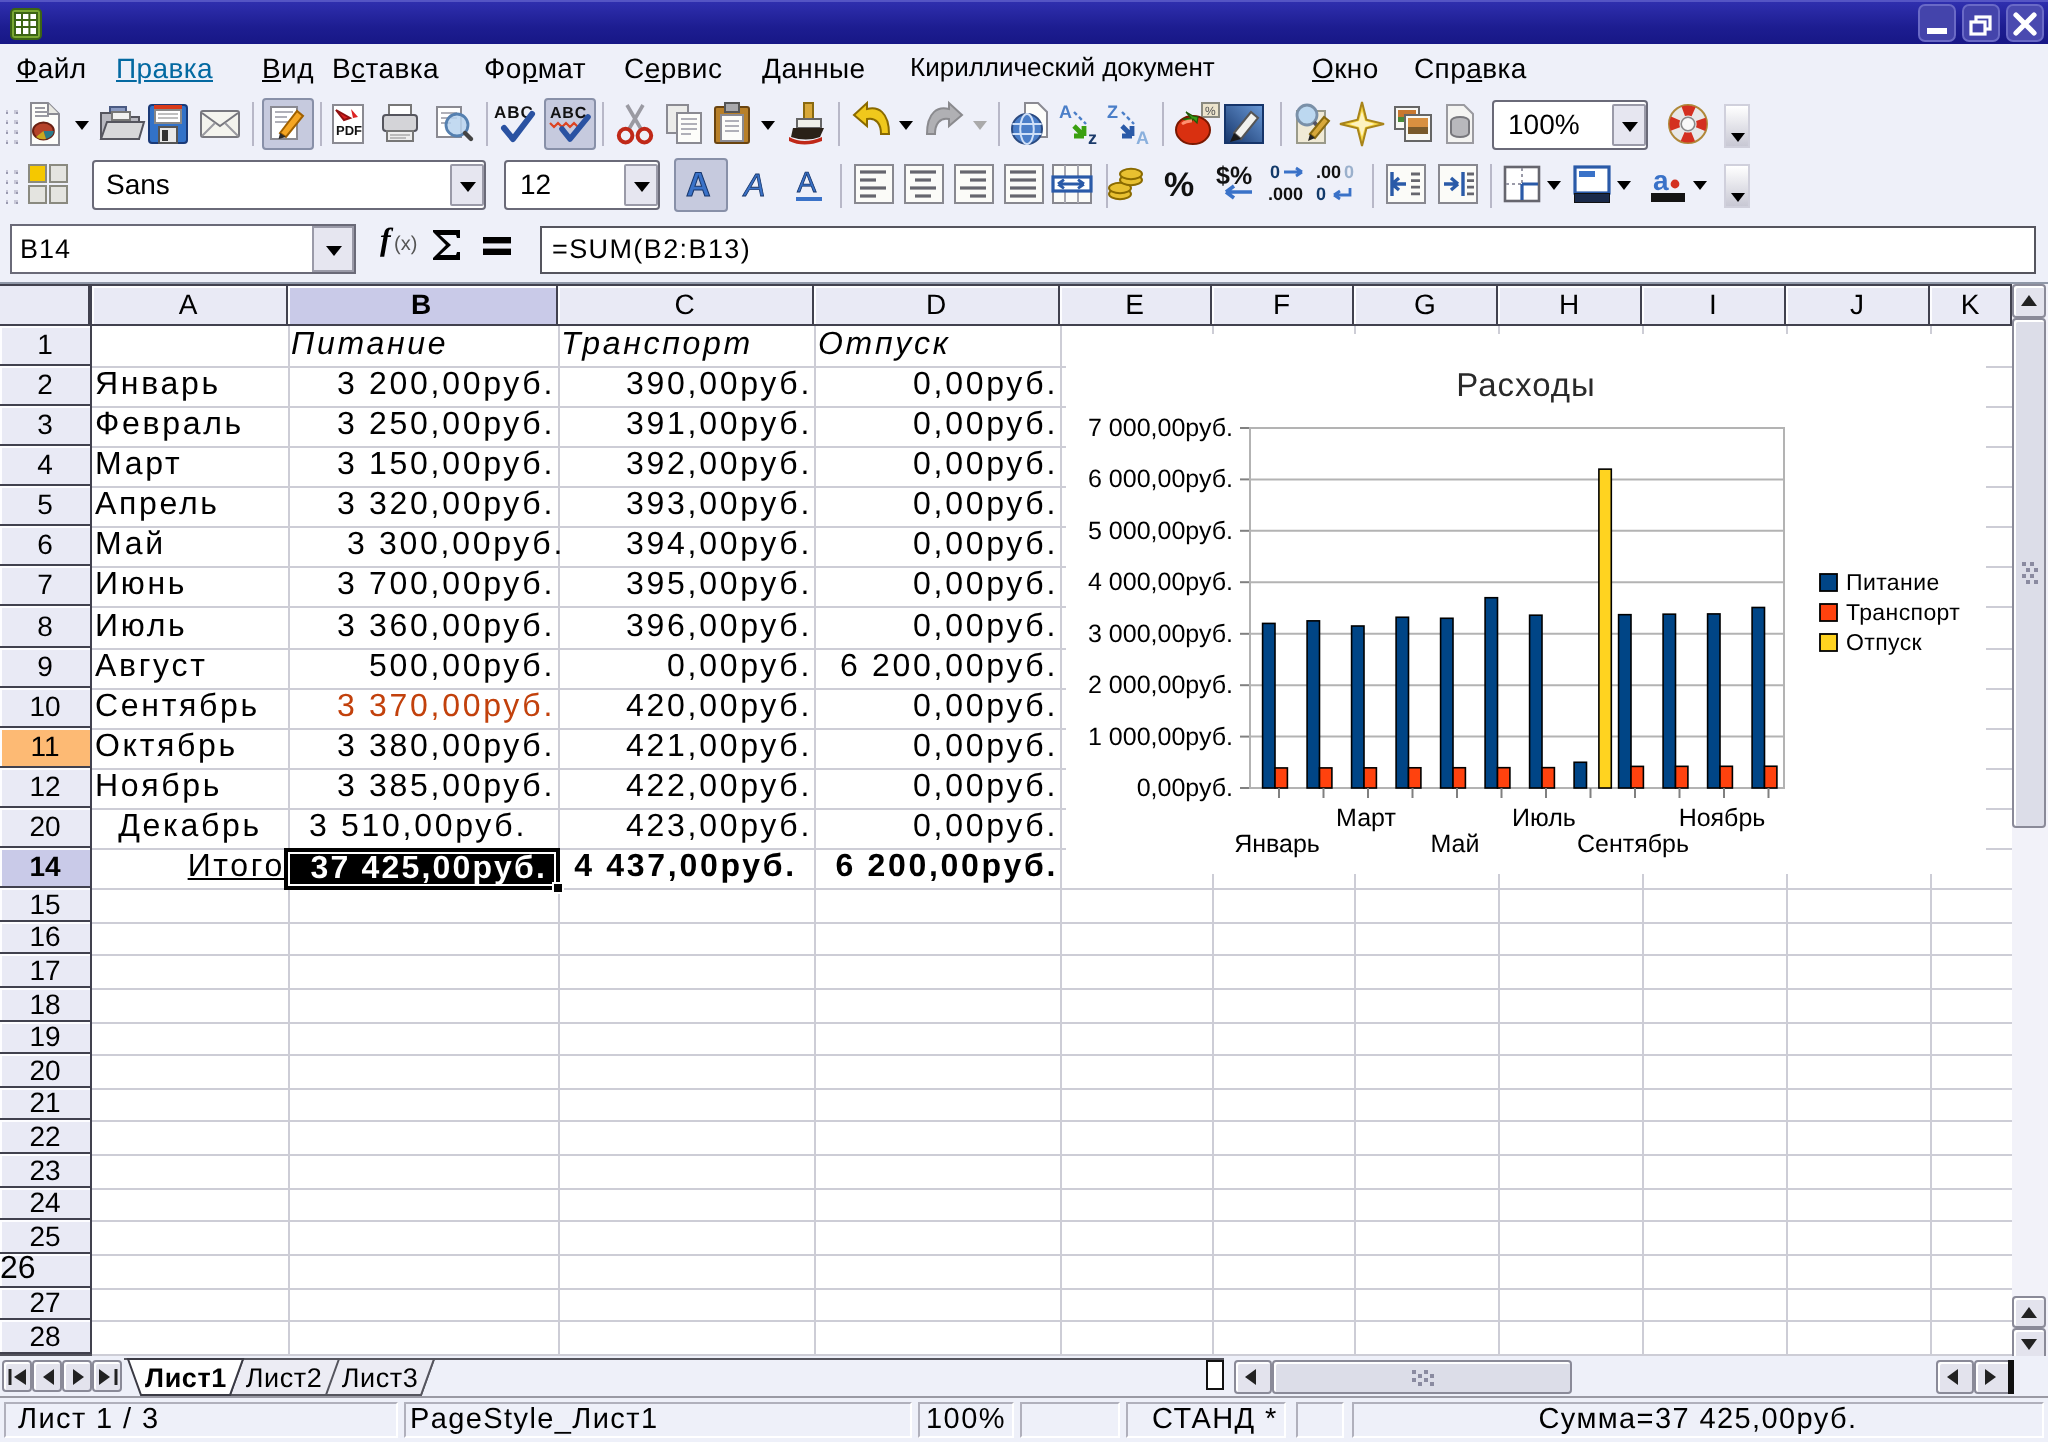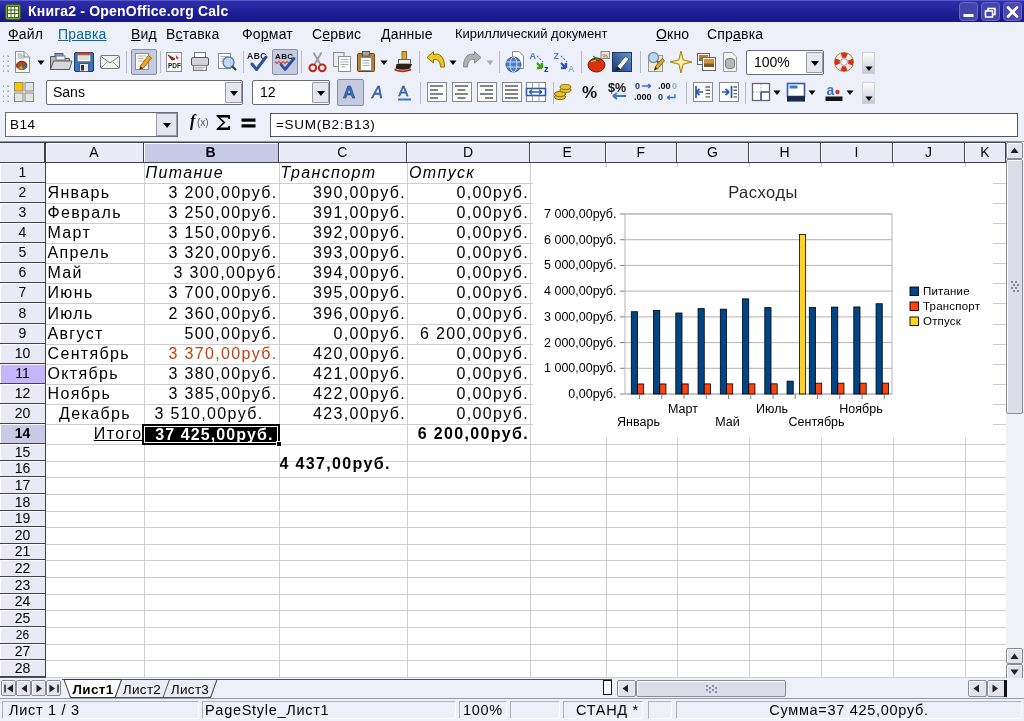--- a/index.html
+++ b/index.html
@@ -7,21 +7,20 @@
 .ab{position:absolute;}
 </style></head>
 <body>
 
 <div class="ab" style="left:0;top:0;width:1024px;height:22px;background:linear-gradient(#2f2fae,#1d1d91 60%,#171786);border-top:1px solid #5555c4;">
  <svg class="ab" style="left:5px;top:3px" width="16" height="16" viewBox="0 0 16 16">
   <rect x="0.5" y="0.5" width="15" height="15" rx="2" fill="#7aa832" stroke="#3c6414"></rect>
   <rect x="2.5" y="2.5" width="11" height="11" fill="#fff" stroke="#3c6414"></rect>
   <path d="M2.5 6 h11 M2.5 9.5 h11 M6 2.5 v11 M9.7 2.5 v11" stroke="#3c6414" stroke-width="1" fill="none"></path>
  </svg>
- <span class="ab" style="left:28px;top:2px;font-size:14px;font-weight:bold;color:#fff;letter-spacing:0.2px;">Книга2 - OpenOffice.org Calc</span>
  <svg class="ab" style="left:959px;top:1px" width="63" height="19" viewBox="0 0 63 19">
   <rect x="0.5" y="0.5" width="18" height="18" rx="3" fill="#4444ab" stroke="#6a6ac6"></rect>
   <rect x="22.5" y="0.5" width="18" height="18" rx="3" fill="#4444ab" stroke="#6a6ac6"></rect>
   <rect x="44.5" y="0.5" width="18" height="18" rx="3" fill="#4a4ab0" stroke="#6a6ac6"></rect>
   <rect x="4.5" y="12" width="10" height="3" fill="#fff"></rect>
   <rect x="29" y="6.5" width="7" height="6" fill="none" stroke="#fff" stroke-width="1.6"></rect>
   <rect x="26.5" y="9" width="7" height="6" fill="#4444ab" stroke="#fff" stroke-width="1.6"></rect>
   <path d="M49 5.5 L58 14.5 M58 5.5 L49 14.5" stroke="#fff" stroke-width="2.6" stroke-linecap="round"></path>
  </svg>
 </div>
@@ -420,36 +419,36 @@
 <div class="ab" style="left:0;top:163px;width:45px;height:20px;background:#e9eaf5;border-bottom:1px solid #41414e;box-shadow:inset 1px 1px 0 #fdfdff;font-size:14px;font-weight:normal;text-align:center;line-height:19px;color:#000;">1</div>
 <div class="ab" style="left:0;top:183px;width:45px;height:20px;background:#e9eaf5;border-bottom:1px solid #41414e;box-shadow:inset 1px 1px 0 #fdfdff;font-size:14px;font-weight:normal;text-align:center;line-height:19px;color:#000;">2</div>
 <div class="ab" style="left:0;top:203px;width:45px;height:20px;background:#e9eaf5;border-bottom:1px solid #41414e;box-shadow:inset 1px 1px 0 #fdfdff;font-size:14px;font-weight:normal;text-align:center;line-height:19px;color:#000;">3</div>
 <div class="ab" style="left:0;top:223px;width:45px;height:20px;background:#e9eaf5;border-bottom:1px solid #41414e;box-shadow:inset 1px 1px 0 #fdfdff;font-size:14px;font-weight:normal;text-align:center;line-height:19px;color:#000;">4</div>
 <div class="ab" style="left:0;top:243px;width:45px;height:20px;background:#e9eaf5;border-bottom:1px solid #41414e;box-shadow:inset 1px 1px 0 #fdfdff;font-size:14px;font-weight:normal;text-align:center;line-height:19px;color:#000;">5</div>
 <div class="ab" style="left:0;top:263px;width:45px;height:20px;background:#e9eaf5;border-bottom:1px solid #41414e;box-shadow:inset 1px 1px 0 #fdfdff;font-size:14px;font-weight:normal;text-align:center;line-height:19px;color:#000;">6</div>
 <div class="ab" style="left:0;top:283px;width:45px;height:20px;background:#e9eaf5;border-bottom:1px solid #41414e;box-shadow:inset 1px 1px 0 #fdfdff;font-size:14px;font-weight:normal;text-align:center;line-height:19px;color:#000;">7</div>
 <div class="ab" style="left:0;top:303px;width:45px;height:21px;background:#e9eaf5;border-bottom:1px solid #41414e;box-shadow:inset 1px 1px 0 #fdfdff;font-size:14px;font-weight:normal;text-align:center;line-height:20px;color:#000;">8</div>
 <div class="ab" style="left:0;top:324px;width:45px;height:20px;background:#e9eaf5;border-bottom:1px solid #41414e;box-shadow:inset 1px 1px 0 #fdfdff;font-size:14px;font-weight:normal;text-align:center;line-height:19px;color:#000;">9</div>
 <div class="ab" style="left:0;top:344px;width:45px;height:20px;background:#e9eaf5;border-bottom:1px solid #41414e;box-shadow:inset 1px 1px 0 #fdfdff;font-size:14px;font-weight:normal;text-align:center;line-height:19px;color:#000;">10</div>
-<div class="ab" style="left:0;top:364px;width:45px;height:20px;background:#c4b5fd;border-bottom:1px solid #41414e;box-shadow:inset 1px 1px 0 #fdfdff;font-size:14px;font-weight:normal;text-align:center;line-height:19px;color:#000;">11</div>
+<div class="ab" style="left:0;top:364px;width:45px;height:20px;background:#fdba74;border-bottom:1px solid #41414e;box-shadow:inset 1px 1px 0 #fdfdff;font-size:14px;font-weight:normal;text-align:center;line-height:19px;color:#000;">11</div>
 <div class="ab" style="left:0;top:384px;width:45px;height:20px;background:#e9eaf5;border-bottom:1px solid #41414e;box-shadow:inset 1px 1px 0 #fdfdff;font-size:14px;font-weight:normal;text-align:center;line-height:19px;color:#000;">12</div>
 <div class="ab" style="left:0;top:404px;width:45px;height:20px;background:#e9eaf5;border-bottom:1px solid #41414e;box-shadow:inset 1px 1px 0 #fdfdff;font-size:14px;font-weight:normal;text-align:center;line-height:19px;color:#000;">20</div>
 <div class="ab" style="left:0;top:424px;width:45px;height:20px;background:#c9cae8;border-bottom:1px solid #41414e;box-shadow:inset 1px 1px 0 #fdfdff;font-size:14px;font-weight:bold;text-align:center;line-height:19px;color:#000;">14</div>
 <div class="ab" style="left:0;top:444px;width:45px;height:17px;background:#e9eaf5;border-bottom:1px solid #41414e;box-shadow:inset 1px 1px 0 #fdfdff;font-size:14px;font-weight:normal;text-align:center;line-height:16px;color:#000;">15</div>
 <div class="ab" style="left:0;top:461px;width:45px;height:16px;background:#e9eaf5;border-bottom:1px solid #41414e;box-shadow:inset 1px 1px 0 #fdfdff;font-size:14px;font-weight:normal;text-align:center;line-height:15px;color:#000;">16</div>
 <div class="ab" style="left:0;top:477px;width:45px;height:17px;background:#e9eaf5;border-bottom:1px solid #41414e;box-shadow:inset 1px 1px 0 #fdfdff;font-size:14px;font-weight:normal;text-align:center;line-height:16px;color:#000;">17</div>
 <div class="ab" style="left:0;top:494px;width:45px;height:17px;background:#e9eaf5;border-bottom:1px solid #41414e;box-shadow:inset 1px 1px 0 #fdfdff;font-size:14px;font-weight:normal;text-align:center;line-height:16px;color:#000;">18</div>
 <div class="ab" style="left:0;top:511px;width:45px;height:16px;background:#e9eaf5;border-bottom:1px solid #41414e;box-shadow:inset 1px 1px 0 #fdfdff;font-size:14px;font-weight:normal;text-align:center;line-height:15px;color:#000;">19</div>
 <div class="ab" style="left:0;top:527px;width:45px;height:17px;background:#e9eaf5;border-bottom:1px solid #41414e;box-shadow:inset 1px 1px 0 #fdfdff;font-size:14px;font-weight:normal;text-align:center;line-height:16px;color:#000;">20</div>
 <div class="ab" style="left:0;top:544px;width:45px;height:16px;background:#e9eaf5;border-bottom:1px solid #41414e;box-shadow:inset 1px 1px 0 #fdfdff;font-size:14px;font-weight:normal;text-align:center;line-height:15px;color:#000;">21</div>
 <div class="ab" style="left:0;top:560px;width:45px;height:17px;background:#e9eaf5;border-bottom:1px solid #41414e;box-shadow:inset 1px 1px 0 #fdfdff;font-size:14px;font-weight:normal;text-align:center;line-height:16px;color:#000;">22</div>
 <div class="ab" style="left:0;top:577px;width:45px;height:17px;background:#e9eaf5;border-bottom:1px solid #41414e;box-shadow:inset 1px 1px 0 #fdfdff;font-size:14px;font-weight:normal;text-align:center;line-height:16px;color:#000;">23</div>
 <div class="ab" style="left:0;top:594px;width:45px;height:16px;background:#e9eaf5;border-bottom:1px solid #41414e;box-shadow:inset 1px 1px 0 #fdfdff;font-size:14px;font-weight:normal;text-align:center;line-height:15px;color:#000;">24</div>
 <div class="ab" style="left:0;top:610px;width:45px;height:17px;background:#e9eaf5;border-bottom:1px solid #41414e;box-shadow:inset 1px 1px 0 #fdfdff;font-size:14px;font-weight:normal;text-align:center;line-height:16px;color:#000;">25</div>
-<div class="ab" style="left:0;top:627px;width:45px;height:17px;background:#e9eaf5;border-bottom:1px solid #41414e;box-shadow:inset 1px 1px 0 #fdfdff;font-size:12px;font-weight:normal;text-align:center;line-height:16px;color:#000;">26</div>
+<div class="ab" style="left:0;top:627px;width:45px;height:17px;background:#e9eaf5;border-bottom:1px solid #41414e;box-shadow:inset 1px 1px 0 #fdfdff;font-size:16px;font-weight:normal;text-align:left;line-height:16px;color:#000;">26</div>
 <div class="ab" style="left:0;top:644px;width:45px;height:16px;background:#e9eaf5;border-bottom:1px solid #41414e;box-shadow:inset 1px 1px 0 #fdfdff;font-size:14px;font-weight:normal;text-align:center;line-height:15px;color:#000;">27</div>
 <div class="ab" style="left:0;top:660px;width:45px;height:17px;background:#e9eaf5;border-bottom:1px solid #41414e;box-shadow:inset 1px 1px 0 #fdfdff;font-size:14px;font-weight:normal;text-align:center;line-height:16px;color:#000;">28</div>
 <div class="ab" style="left:45px;top:143px;width:1px;height:534px;background:#41414e;"></div>
 <div class="ab" style="left:0;top:677px;width:1006px;height:1px;background:#52525c;"></div>
 <div class="ab" style="left:143.5px;top:163px;width:1px;height:514px;background:#cdcdd6;"></div>
 <div class="ab" style="left:278.5px;top:163px;width:1px;height:514px;background:#cdcdd6;"></div>
 <div class="ab" style="left:407px;top:163px;width:1px;height:514px;background:#cdcdd6;"></div>
 <div class="ab" style="left:530px;top:163px;width:1px;height:514px;background:#cdcdd6;"></div>
 <div class="ab" style="left:605.5px;top:163px;width:1px;height:514px;background:#cdcdd6;"></div>
 <div class="ab" style="left:677px;top:163px;width:1px;height:514px;background:#cdcdd6;"></div>
@@ -507,21 +506,21 @@
 <div class="ab" style="left:408px;top:244px;width:121px;height:18px;line-height:18px;font-size:16px;letter-spacing:1.35px;color:#000;white-space:nowrap;overflow:hidden;text-align:right;padding-right:0px;">0,00руб.</div>
 <div class="ab" style="left:46.5px;top:264px;width:96.0px;height:18px;line-height:18px;font-size:16px;letter-spacing:1.35px;color:#000;white-space:nowrap;overflow:hidden;text-align:left;padding-left:1px;">Май</div>
 <div class="ab" style="left:144.5px;top:264px;width:138px;height:18px;line-height:18px;font-size:16px;letter-spacing:1.35px;color:#000;white-space:nowrap;overflow:hidden;text-align:right;padding-right:0px;">3 300,00руб.</div>
 <div class="ab" style="left:279.5px;top:264px;width:126.5px;height:18px;line-height:18px;font-size:16px;letter-spacing:1.35px;color:#000;white-space:nowrap;overflow:hidden;text-align:right;padding-right:0px;">394,00руб.</div>
 <div class="ab" style="left:408px;top:264px;width:121px;height:18px;line-height:18px;font-size:16px;letter-spacing:1.35px;color:#000;white-space:nowrap;overflow:hidden;text-align:right;padding-right:0px;">0,00руб.</div>
 <div class="ab" style="left:46.5px;top:284px;width:96.0px;height:18px;line-height:18px;font-size:16px;letter-spacing:1.35px;color:#000;white-space:nowrap;overflow:hidden;text-align:left;padding-left:1px;">Июнь</div>
 <div class="ab" style="left:144.5px;top:284px;width:133.0px;height:18px;line-height:18px;font-size:16px;letter-spacing:1.35px;color:#000;white-space:nowrap;overflow:hidden;text-align:right;padding-right:0px;">3 700,00руб.</div>
 <div class="ab" style="left:279.5px;top:284px;width:126.5px;height:18px;line-height:18px;font-size:16px;letter-spacing:1.35px;color:#000;white-space:nowrap;overflow:hidden;text-align:right;padding-right:0px;">395,00руб.</div>
 <div class="ab" style="left:408px;top:284px;width:121px;height:18px;line-height:18px;font-size:16px;letter-spacing:1.35px;color:#000;white-space:nowrap;overflow:hidden;text-align:right;padding-right:0px;">0,00руб.</div>
 <div class="ab" style="left:46.5px;top:304px;width:96.0px;height:19px;line-height:19px;font-size:16px;letter-spacing:1.35px;color:#000;white-space:nowrap;overflow:hidden;text-align:left;padding-left:1px;">Июль</div>
-<div class="ab" style="left:144.5px;top:304px;width:133.0px;height:19px;line-height:19px;font-size:16px;letter-spacing:1.35px;color:#000;white-space:nowrap;overflow:hidden;text-align:right;padding-right:0px;">2 360,00руб.</div>
+<div class="ab" style="left:144.5px;top:304px;width:133.0px;height:19px;line-height:19px;font-size:16px;letter-spacing:1.35px;color:#000;white-space:nowrap;overflow:hidden;text-align:right;padding-right:0px;">3 360,00руб.</div>
 <div class="ab" style="left:279.5px;top:304px;width:126.5px;height:19px;line-height:19px;font-size:16px;letter-spacing:1.35px;color:#000;white-space:nowrap;overflow:hidden;text-align:right;padding-right:0px;">396,00руб.</div>
 <div class="ab" style="left:408px;top:304px;width:121px;height:19px;line-height:19px;font-size:16px;letter-spacing:1.35px;color:#000;white-space:nowrap;overflow:hidden;text-align:right;padding-right:0px;">0,00руб.</div>
 <div class="ab" style="left:46.5px;top:325px;width:96.0px;height:18px;line-height:18px;font-size:16px;letter-spacing:1.35px;color:#000;white-space:nowrap;overflow:hidden;text-align:left;padding-left:1px;">Август</div>
 <div class="ab" style="left:144.5px;top:325px;width:133.0px;height:18px;line-height:18px;font-size:16px;letter-spacing:1.35px;color:#000;white-space:nowrap;overflow:hidden;text-align:right;padding-right:0px;">500,00руб.</div>
 <div class="ab" style="left:279.5px;top:325px;width:126.5px;height:18px;line-height:18px;font-size:16px;letter-spacing:1.35px;color:#000;white-space:nowrap;overflow:hidden;text-align:right;padding-right:0px;">0,00руб.</div>
 <div class="ab" style="left:408px;top:325px;width:121px;height:18px;line-height:18px;font-size:16px;letter-spacing:1.35px;color:#000;white-space:nowrap;overflow:hidden;text-align:right;padding-right:0px;">6 200,00руб.</div>
 <div class="ab" style="left:46.5px;top:345px;width:96.0px;height:18px;line-height:18px;font-size:16px;letter-spacing:1.35px;color:#000;white-space:nowrap;overflow:hidden;text-align:left;padding-left:1px;">Сентябрь</div>
 <div class="ab" style="left:144.5px;top:345px;width:133.0px;height:18px;line-height:18px;font-size:16px;letter-spacing:1.35px;color:#c2410c;white-space:nowrap;overflow:hidden;text-align:right;padding-right:0px;">3 370,00руб.</div>
 <div class="ab" style="left:279.5px;top:345px;width:126.5px;height:18px;line-height:18px;font-size:16px;letter-spacing:1.35px;color:#000;white-space:nowrap;overflow:hidden;text-align:right;padding-right:0px;">420,00руб.</div>
 <div class="ab" style="left:408px;top:345px;width:121px;height:18px;line-height:18px;font-size:16px;letter-spacing:1.35px;color:#000;white-space:nowrap;overflow:hidden;text-align:right;padding-right:0px;">0,00руб.</div>
@@ -531,21 +530,21 @@
 <div class="ab" style="left:408px;top:365px;width:121px;height:18px;line-height:18px;font-size:16px;letter-spacing:1.35px;color:#000;white-space:nowrap;overflow:hidden;text-align:right;padding-right:0px;">0,00руб.</div>
 <div class="ab" style="left:46.5px;top:385px;width:96.0px;height:18px;line-height:18px;font-size:16px;letter-spacing:1.35px;color:#000;white-space:nowrap;overflow:hidden;text-align:left;padding-left:1px;">Ноябрь</div>
 <div class="ab" style="left:144.5px;top:385px;width:133.0px;height:18px;line-height:18px;font-size:16px;letter-spacing:1.35px;color:#000;white-space:nowrap;overflow:hidden;text-align:right;padding-right:0px;">3 385,00руб.</div>
 <div class="ab" style="left:279.5px;top:385px;width:126.5px;height:18px;line-height:18px;font-size:16px;letter-spacing:1.35px;color:#000;white-space:nowrap;overflow:hidden;text-align:right;padding-right:0px;">422,00руб.</div>
 <div class="ab" style="left:408px;top:385px;width:121px;height:18px;line-height:18px;font-size:16px;letter-spacing:1.35px;color:#000;white-space:nowrap;overflow:hidden;text-align:right;padding-right:0px;">0,00руб.</div>
 <div class="ab" style="left:46.5px;top:405px;width:96.0px;height:18px;line-height:18px;font-size:16px;letter-spacing:1.35px;color:#000;white-space:nowrap;overflow:hidden;text-align:center;padding-left:1px;">Декабрь</div>
 <div class="ab" style="left:144.5px;top:405px;width:133.0px;height:18px;line-height:18px;font-size:16px;letter-spacing:1.35px;color:#000;white-space:nowrap;overflow:hidden;text-align:right;padding-right:14px;">3 510,00руб.</div>
 <div class="ab" style="left:279.5px;top:405px;width:126.5px;height:18px;line-height:18px;font-size:16px;letter-spacing:1.35px;color:#000;white-space:nowrap;overflow:hidden;text-align:right;padding-right:0px;">423,00руб.</div>
 <div class="ab" style="left:408px;top:405px;width:121px;height:18px;line-height:18px;font-size:16px;letter-spacing:1.35px;color:#000;white-space:nowrap;overflow:hidden;text-align:right;padding-right:0px;">0,00руб.</div>
 <div class="ab" style="left:46.5px;top:425px;width:96.0px;height:18px;line-height:18px;font-size:16px;letter-spacing:1.35px;color:#000;white-space:nowrap;overflow:hidden;text-align:right;padding-right:0px;text-decoration:underline;padding-right:0;">Итого</div>
-<div class="ab" style="left:279.5px;top:425px;width:126.5px;height:18px;line-height:18px;font-size:16px;letter-spacing:1.35px;color:#000;white-space:nowrap;overflow:hidden;text-align:left;padding-right:0px;font-weight:bold;margin-top:30px;">4 437,00руб.</div>
+<div class="ab" style="left:279.5px;top:425px;width:126.5px;height:18px;line-height:18px;font-size:16px;letter-spacing:1.35px;color:#000;white-space:nowrap;overflow:hidden;text-align:center;padding-right:0px;font-weight:bold;">4 437,00руб.</div>
 <div class="ab" style="left:408px;top:425px;width:121px;height:18px;line-height:18px;font-size:16px;letter-spacing:1.35px;color:#000;white-space:nowrap;overflow:hidden;text-align:right;padding-right:0px;font-weight:bold;">6 200,00руб.</div>
 <svg class="ab" style="left:533px;top:167px" width="460" height="270" viewBox="0 0 460 270">
     <rect x="0" y="0" width="460" height="270" fill="#fff"></rect>
     <text x="230" y="31" font-family="Liberation Sans" font-size="16.5" fill="#2a2a2a" text-anchor="middle" letter-spacing="0.5">Расходы</text>
     <path d="M92 227.0 H359" stroke="#b3b3b3" stroke-width="1"></path>
     <path d="M87 227.0 H92" stroke="#808080" stroke-width="1"></path>
     <text x="83.5" y="51.0" font-family="Liberation Sans" font-size="12.5" fill="#000" text-anchor="end">7 000,00руб.</text>
     <path d="M92 201.3 H359" stroke="#b3b3b3" stroke-width="1"></path>
     <path d="M87 201.3 H92" stroke="#808080" stroke-width="1"></path>
     <text x="83.5" y="76.7" font-family="Liberation Sans" font-size="12.5" fill="#000" text-anchor="end">6 000,00руб.</text>

